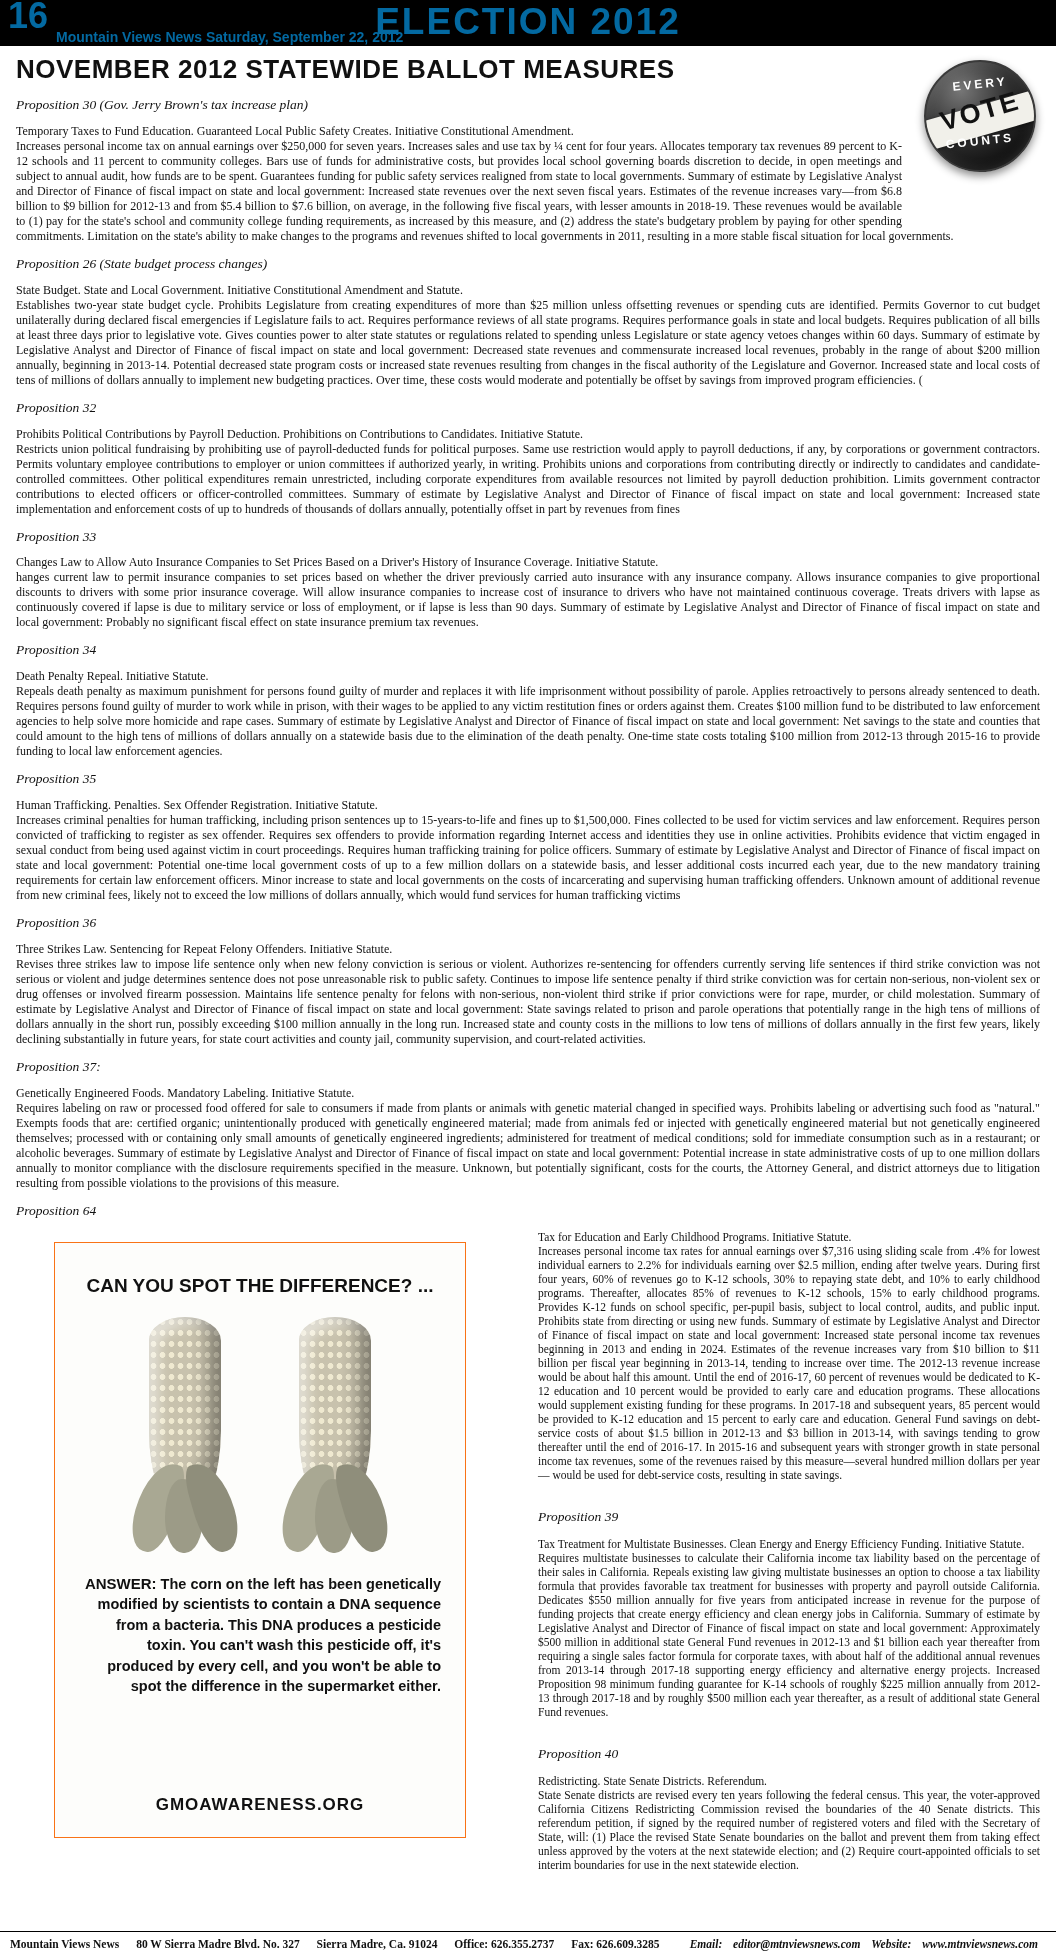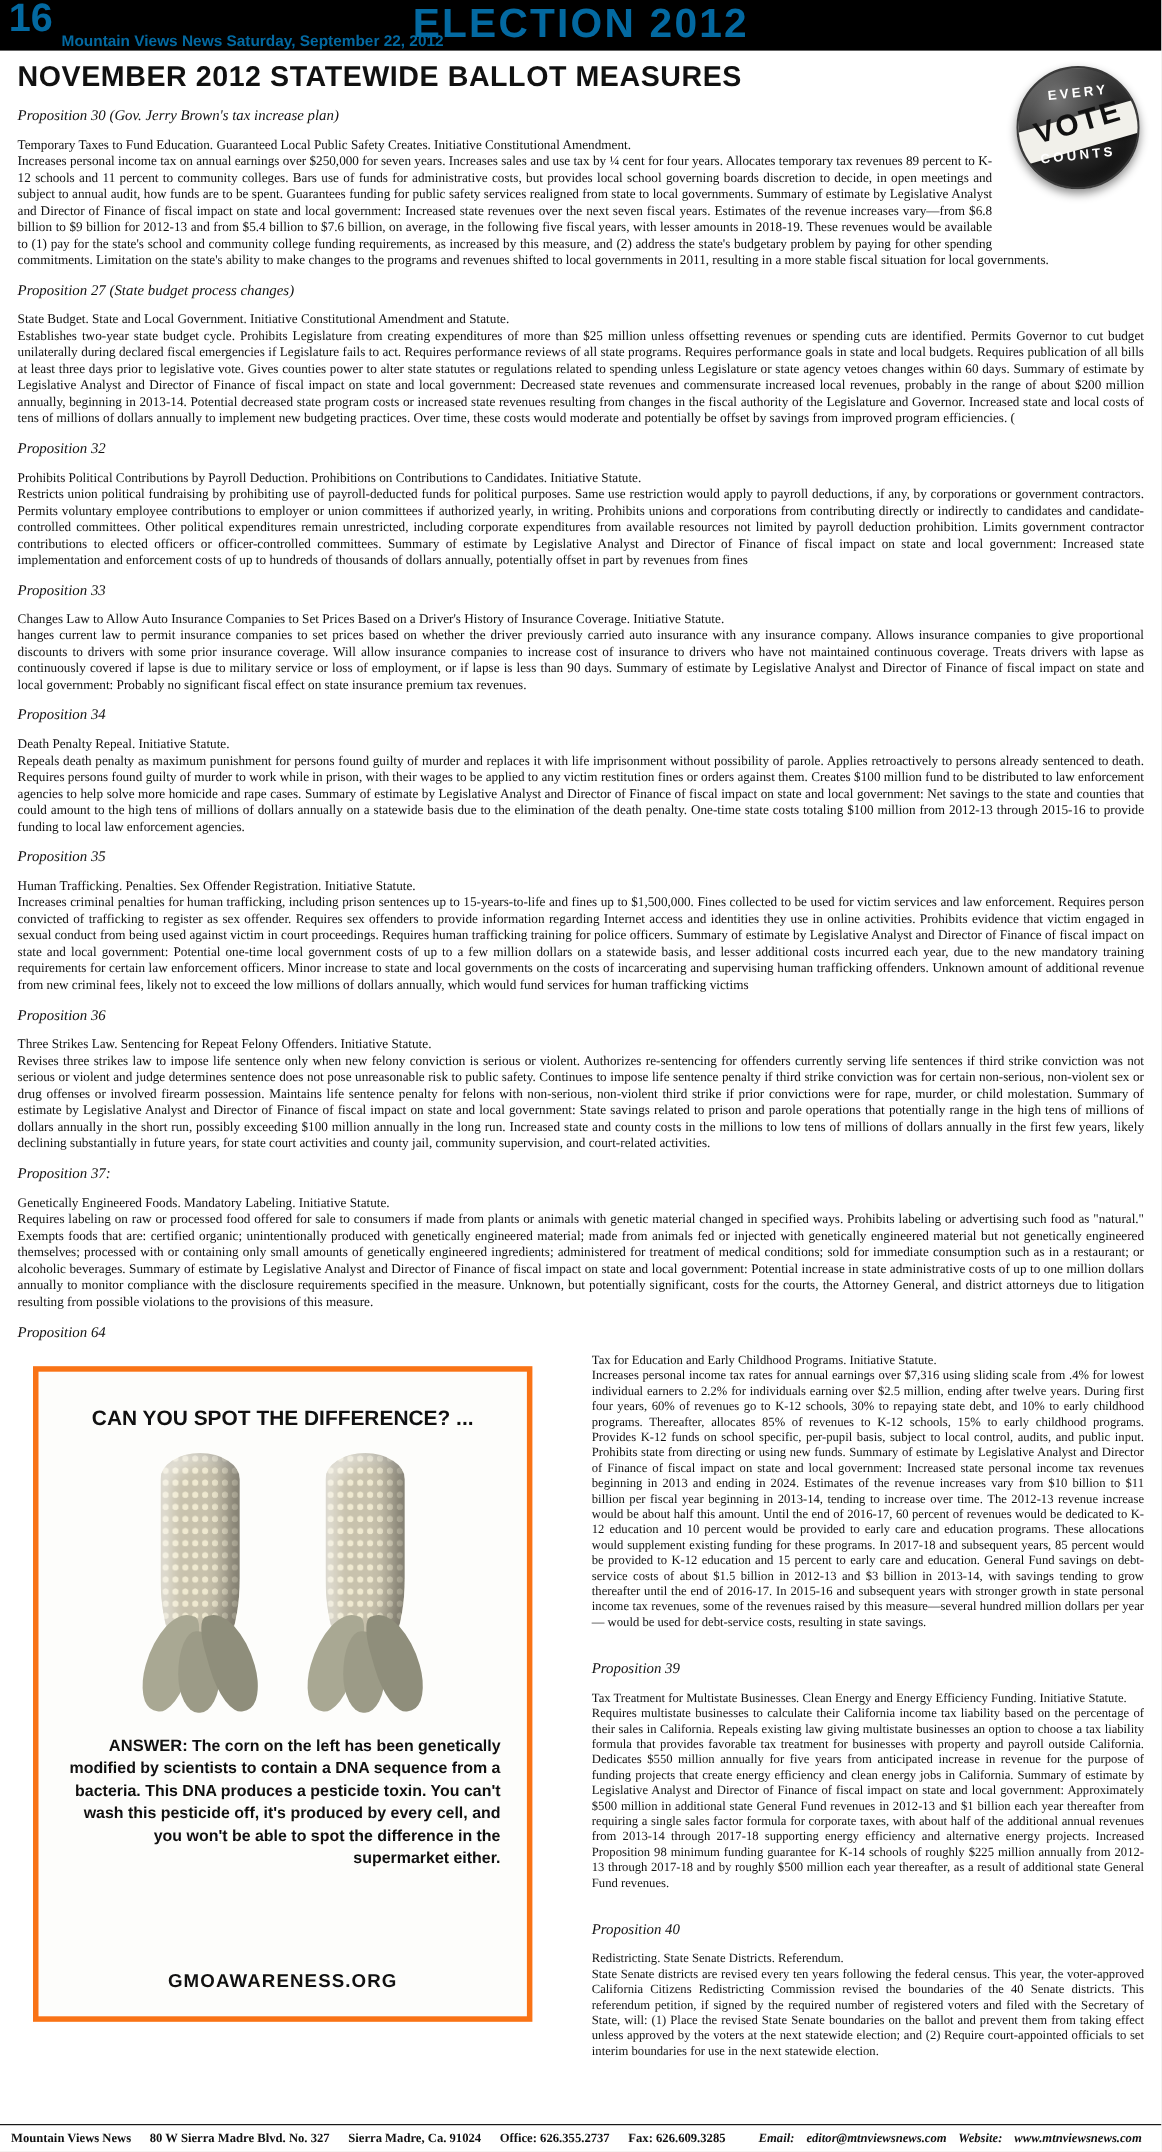--- a/index.html
+++ b/index.html
@@ -46,22 +46,22 @@
     box-shadow: 0 1px 4px rgba(0,0,0,.5);
   }
   .badge .t { position: relative; text-align: center; font-family: "Liberation Sans", sans-serif; font-weight: bold; }
   .badge .every  { margin-top: 15px; color: #fff; font-size: 12px; letter-spacing: 3px; transform: rotate(-6deg); }
   .badge .vote   { margin-top: 5px;  color: #121212; font-size: 27px; letter-spacing: 2px; transform: rotate(-16deg); }
   .badge .counts { margin-top: 7px;  color: #fff; font-size: 12px; letter-spacing: 3px; transform: rotate(-6deg); }
   
   .bottom { display: flex; margin-top: 2px; }
   .ad-col { width: 436px; flex: 0 0 436px; padding: 12px 0 0 14px; }
   .ad-box {
-    width: 454px; height: 596px; border: 5px solid #f97316; background: #fdfdfb;
-    padding: 30px 22px 0 22px; position: relative;
+    width: 412px; height: 596px; border: 1px solid #f97316; background: #fdfdfb;
+    padding: 30px 22px 0 22px; position: relative; margin-left: 24px;
   }
   .ad-head {
     font-family: "Liberation Sans", sans-serif; font-weight: bold; font-size: 19px;
     text-align: center; margin: 2px 0 20px;
   }
   .corn-row { display: flex; justify-content: center; gap: 46px; margin: 4px 0 20px; }
   .corn { position: relative; width: 104px; height: 236px; }
   .cob {
     position: absolute; left: 16px; top: 0; width: 72px; height: 196px;
     border-radius: 50% 50% 46% 46% / 12% 12% 42% 42%;
@@ -121,21 +121,21 @@
 
     <h1 class="page-title">NOVEMBER 2012 STATEWIDE BALLOT MEASURES</h1>
 
     <section class="prop">
       <h3 class="prop-head">Proposition 30 (Gov. Jerry Brown's tax increase plan)</h3>
       <p class="prop-title">Temporary Taxes to Fund Education. Guaranteed Local Public Safety Creates. Initiative Constitutional Amendment.</p>
       <p class="prop-body">Increases personal income tax on annual earnings over $250,000 for seven years. Increases sales and use tax by ¼ cent for four years. Allocates temporary tax revenues 89 percent to K-12 schools and 11 percent to community colleges. Bars use of funds for administrative costs, but provides local school governing boards discretion to decide, in open meetings and subject to annual audit, how funds are to be spent. Guarantees funding for public safety services realigned from state to local governments. Summary of estimate by Legislative Analyst and Director of Finance of fiscal impact on state and local government: Increased state revenues over the next seven fiscal years. Estimates of the revenue increases vary—from $6.8 billion to $9 billion for 2012-13 and from $5.4 billion to $7.6 billion, on average, in the following five fiscal years, with lesser amounts in 2018-19. These revenues would be available to (1) pay for the state's school and community college funding requirements, as increased by this measure, and (2) address the state's budgetary problem by paying for other spending commitments. Limitation on the state's ability to make changes to the programs and revenues shifted to local governments in 2011, resulting in a more stable fiscal situation for local governments.</p>
     </section>
 
     <section class="prop">
-      <h3 class="prop-head">Proposition 27 (State budget process changes)</h3>
+      <h3 class="prop-head">Proposition 26 (State budget process changes)</h3>
       <p class="prop-title">State Budget. State and Local Government. Initiative Constitutional Amendment and Statute.</p>
       <p class="prop-body">Establishes two-year state budget cycle. Prohibits Legislature from creating expenditures of more than $25 million unless offsetting revenues or spending cuts are identified. Permits Governor to cut budget unilaterally during declared fiscal emergencies if Legislature fails to act. Requires performance reviews of all state programs. Requires performance goals in state and local budgets. Requires publication of all bills at least three days prior to legislative vote. Gives counties power to alter state statutes or regulations related to spending unless Legislature or state agency vetoes changes within 60 days. Summary of estimate by Legislative Analyst and Director of Finance of fiscal impact on state and local government: Decreased state revenues and commensurate increased local revenues, probably in the range of about $200 million annually, beginning in 2013-14. Potential decreased state program costs or increased state revenues resulting from changes in the fiscal authority of the Legislature and Governor. Increased state and local costs of tens of millions of dollars annually to implement new budgeting practices. Over time, these costs would moderate and potentially be offset by savings from improved program efficiencies. (</p>
     </section>
 
     <section class="prop">
       <h3 class="prop-head">Proposition 32</h3>
       <p class="prop-title">Prohibits Political Contributions by Payroll Deduction. Prohibitions on Contributions to Candidates. Initiative Statute.</p>
       <p class="prop-body">Restricts union political fundraising by prohibiting use of payroll-deducted funds for political purposes. Same use restriction would apply to payroll deductions, if any, by corporations or government contractors. Permits voluntary employee contributions to employer or union committees if authorized yearly, in writing. Prohibits unions and corporations from contributing directly or indirectly to candidates and candidate-controlled committees. Other political expenditures remain unrestricted, including corporate expenditures from available resources not limited by payroll deduction prohibition. Limits government contractor contributions to elected officers or officer-controlled committees. Summary of estimate by Legislative Analyst and Director of Finance of fiscal impact on state and local government: Increased state implementation and enforcement costs of up to hundreds of thousands of dollars annually, potentially offset in part by revenues from fines</p>
     </section>
 

